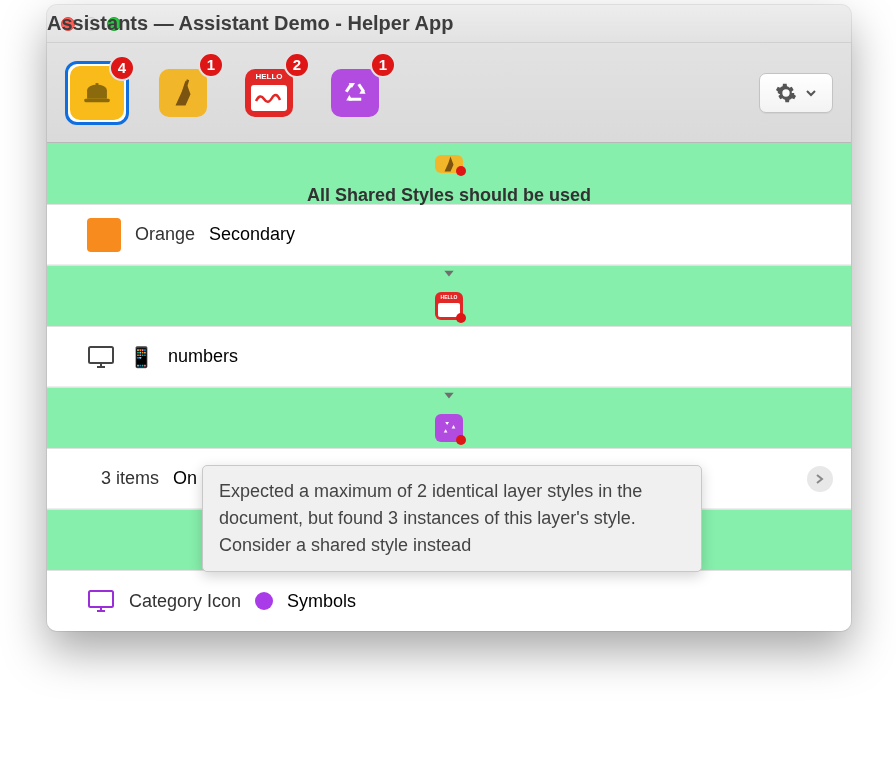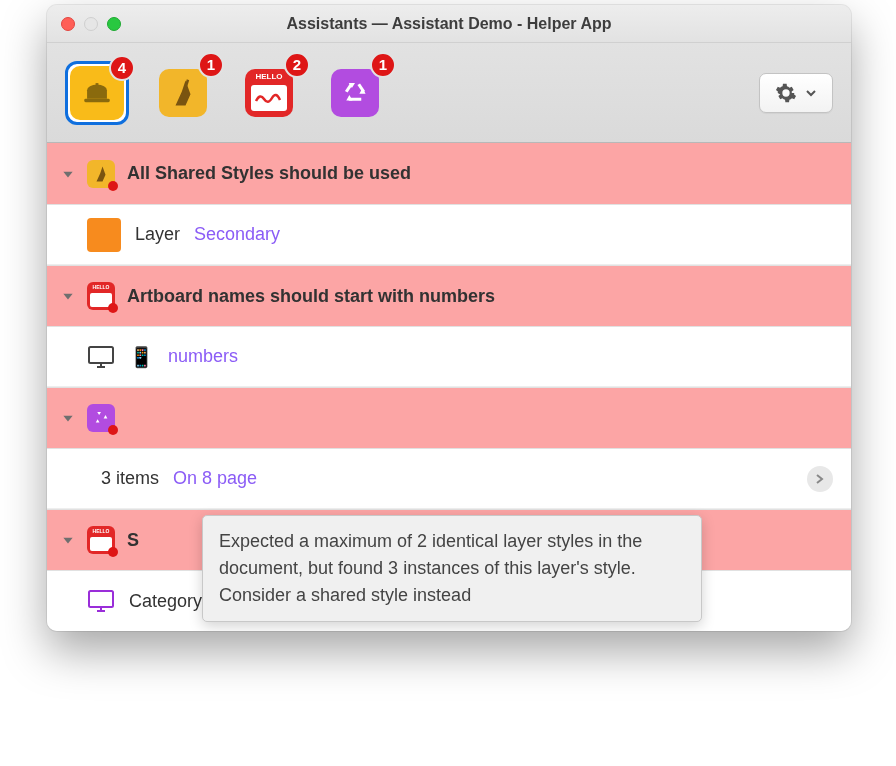--- a/index.html
+++ b/index.html
@@ -33,22 +33,21 @@
     gap: 9px;
     padding-left: 14px;
   }
   .dot { width: 14px; height: 14px; border-radius: 50%; }
   .dot.red { background:#ff5f57; border:1px solid #e24640;}
   .dot.yel { background:#e6e6e6; border:1px solid #cfcfcf;}
   .dot.grn { background:#28c840; border:1px solid #1fa932;}
   .title {
     position: absolute;
     left: 0; right: 0;
-    text-align: center;
-    font-size: 16px;
+    font-size: 20px;
     font-weight: 600;
     color: #3d3d3d;
     pointer-events: none;
   }
   .toolbar {
     height: 100px;
     background: linear-gradient(#e2e2e2,#dadada);
     border-bottom: 1px solid #b8b8b8;
     display: flex;
     align-items: center;
@@ -94,27 +93,28 @@
     background: linear-gradient(#ffffff,#f3f3f3);
     border: 1px solid #c3c3c3;
     border-radius: 7px;
     display:flex; align-items:center; justify-content:center;
     gap: 8px;
     box-shadow: 0 1px 1px rgba(0,0,0,0.05);
   }
   .content { background:#fff; }
   .section-header {
     height: 62px;
-    background: #fca5a5;
+    background: #86efac;
     border-top: 1px solid #e1e1e1;
     border-bottom: 1px solid #e1e1e1;
     display:flex;
     align-items:center;
     padding: 0 14px;
     gap: 12px;
+    flex-direction: column;
   }
   .section-header.first { border-top:none; }
   .disclosure {
     width: 14px; height: 14px;
     display:inline-block;
   }
   .sec-icon {
     width: 28px; height: 28px;
     border-radius: 6px;
     display:flex; align-items:center; justify-content:center;
@@ -144,32 +144,32 @@
   .swatch {
     width: 34px; height: 34px;
     border-radius: 4px;
   }
   .row-text {
     font-size: 18px;
     color: #333;
   }
   .row-sub {
     font-size: 18px;
-    color: #8b5cf6;
+    color: #000000;
   }
   .chev {
     position:absolute; right:18px;
     width:26px; height:26px; border-radius:50%;
     background:#e8e8e8;
     display:flex; align-items:center; justify-content:center;
   }
   .tooltip {
     position: absolute;
     left: 155px;
-    top: 510px;
+    top: 460px;
     width: 500px;
     background: #f0f0f0;
     border: 1px solid #c8c8c8;
     border-radius: 5px;
     padding: 12px 16px;
     font-size: 18px;
     line-height: 1.5;
     color: #444;
     box-shadow: 0 4px 14px rgba(0,0,0,0.18);
   }
@@ -260,34 +260,33 @@
         <svg width="18" height="18" viewBox="0 0 24 24">
             <path d="M14 2 L11 11 L6 22 L14 22 L18 13 Z" fill="#7a5410"></path>
           </svg>
         <span class="dotb"></span>
       </div>
       <div class="sec-title">All Shared Styles should be used</div>
     </div>
 
     <div class="row">
       <div class="swatch" style="background:#f78b1e;"></div>
-      <span class="row-text">Layer</span>
+      <span class="row-text">Orange</span>
       <span class="row-sub">Secondary</span>
     </div>
 
     <div class="section-header">
       <svg class="disclosure" viewBox="0 0 12 12">
           <path d="M2 4 L6 9 L10 4 Z" fill="#6f6f6f"></path>
         </svg>
       <div class="sec-icon" style="background:#e22727;position:relative;">
         <div style="position:absolute;top:2px;left:0;right:0;text-align:center;color:#fff;font-size:5px;font-weight:800;">HELLO</div>
         <div style="position:absolute;top:11px;left:3px;right:3px;bottom:3px;background:#fff;border-radius:2px;"></div>
         <span class="dotb"></span>
       </div>
-      <div class="sec-title">Artboard names should start with numbers</div>
     </div>
 
     <div class="row">
       <svg class="artboard-icon" viewBox="0 0 28 22">
         <rect x="2" y="1" width="24" height="16" rx="1.5" fill="none" stroke="#444" stroke-width="2"></rect>
         <path d="M10 21 L18 21 M14 17 L14 21" stroke="#444" stroke-width="2"></path>
       </svg>
       <span class="phone-icon">📱</span>
       <span class="row-sub">numbers</span>
     </div>

